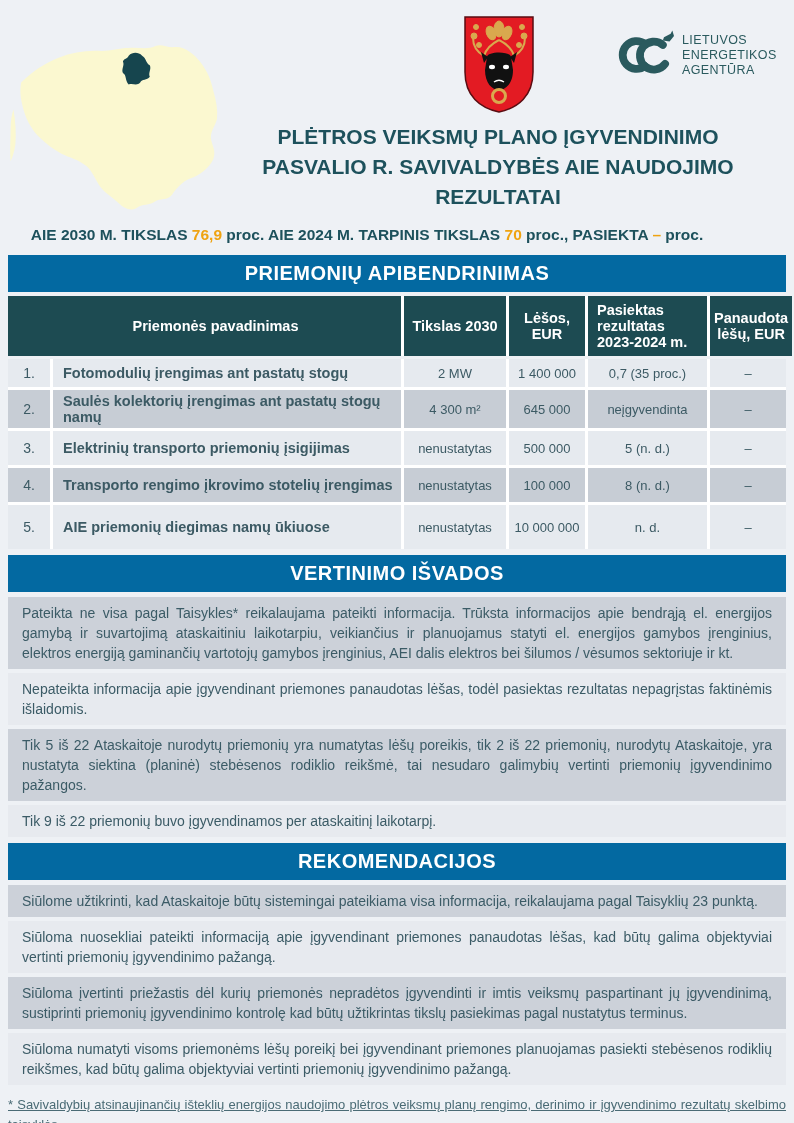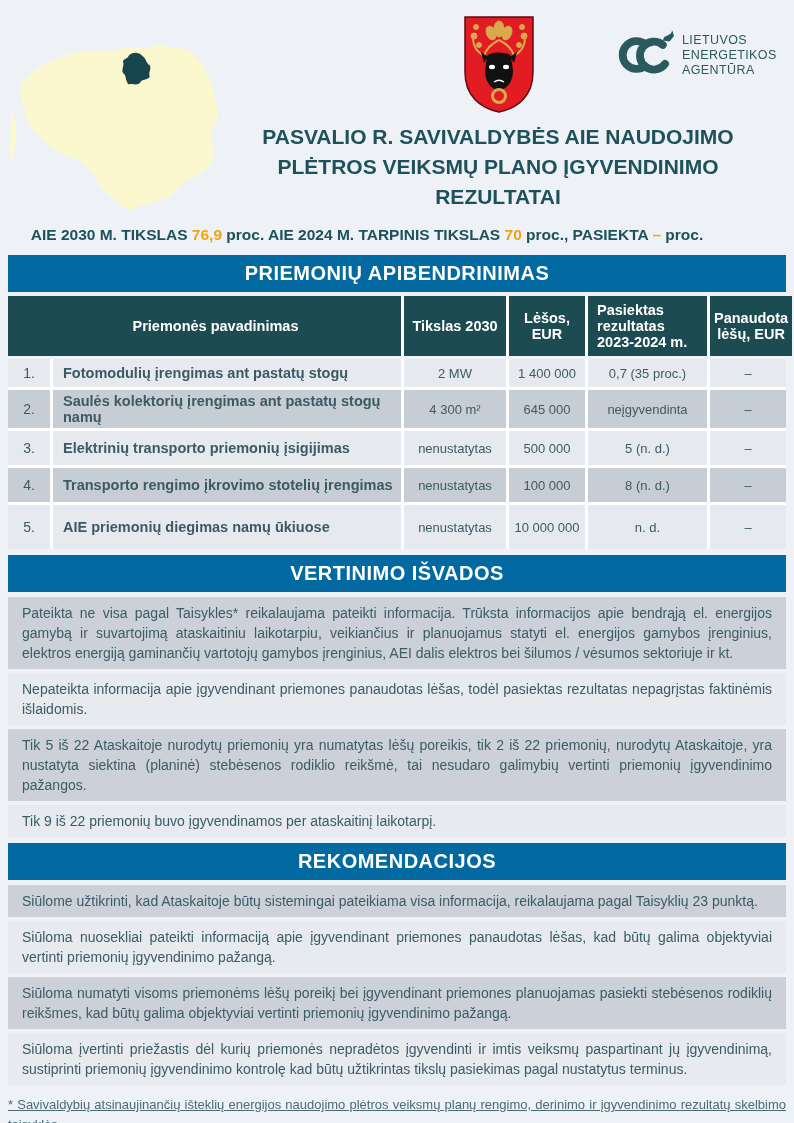--- a/index.html
+++ b/index.html
@@ -95,22 +95,22 @@
       <polygon points="86,14 98,8 101,2 104,12 96,22 84,20" fill="#2a5a5e"></polygon>
     </svg>
     <div class="lea-text">
       <div>LIETUVOS</div>
       <div>ENERGETIKOS</div>
       <div>AGENTŪRA</div>
     </div>
   </div>
 
   <div class="doc-title">
+    <div>PLĖTROS VEIKSMŲ PLANO ĮGYVENDINIMO</div>
     <div>PASVALIO R.  SAVIVALDYBĖS AIE NAUDOJIMO</div>
-    <div>PLĖTROS VEIKSMŲ PLANO ĮGYVENDINIMO</div>
     <div>REZULTATAI</div>
   </div>
 
   <div class="subtitle">
     <span>AIE 2030 M. TIKSLAS </span><span class="accent">76,9</span><span> proc. AIE 2024 M. TARPINIS TIKSLAS </span><span class="accent">70</span><span> proc.,  PASIEKTA </span><span class="accent">–</span><span> proc.</span>
   </div>
 
   <div class="content">
 
     <div class="bar">PRIEMONIŲ APIBENDRINIMAS</div>
@@ -170,19 +170,19 @@
         <div class="para">Pateikta ne visa pagal Taisykles* reikalaujama pateikti informacija. Trūksta informacijos apie bendrąją el. energijos gamybą ir suvartojimą ataskaitiniu laikotarpiu, veikiančius ir planuojamus statyti el. energijos gamybos įrenginius, elektros energiją gaminančių vartotojų gamybos įrenginius, AEI dalis elektros bei šilumos / vėsumos sektoriuje ir kt.</div>
         <div class="para">Nepateikta informacija apie įgyvendinant priemones panaudotas lėšas, todėl pasiektas rezultatas nepagrįstas faktinėmis išlaidomis.</div>
         <div class="para">Tik 5  iš 22 Ataskaitoje nurodytų priemonių yra numatytas lėšų poreikis, tik 2 iš 22 priemonių, nurodytų Ataskaitoje, yra nustatyta siektina (planinė) stebėsenos rodiklio reikšmė, tai nesudaro galimybių vertinti priemonių įgyvendinimo pažangos.</div>
         <div class="para">Tik 9 iš 22 priemonių buvo įgyvendinamos per ataskaitinį laikotarpį.</div>
       </div>
 
     <div class="bar section-gap">REKOMENDACIJOS</div>
     <div class="para-list">
         <div class="para">Siūlome užtikrinti, kad Ataskaitoje būtų sistemingai pateikiama visa informacija, reikalaujama pagal Taisyklių 23 punktą.</div>
         <div class="para">Siūloma nuosekliai pateikti informaciją apie įgyvendinant priemones panaudotas lėšas, kad būtų galima objektyviai vertinti priemonių įgyvendinimo pažangą.</div>
+        <div class="para">Siūloma įvertinti priežastis dėl kurių priemonės nepradėtos įgyvendinti ir imtis veiksmų paspartinant jų įgyvendinimą, sustiprinti priemonių įgyvendinimo kontrolę kad būtų užtikrintas tikslų pasiekimas pagal nustatytus terminus.</div>
         <div class="para">Siūloma numatyti visoms priemonėms lėšų poreikį bei įgyvendinant priemones planuojamas pasiekti stebėsenos rodiklių reikšmes, kad būtų galima objektyviai vertinti priemonių įgyvendinimo pažangą.</div>
-        <div class="para">Siūloma įvertinti priežastis dėl kurių priemonės nepradėtos įgyvendinti ir imtis veiksmų paspartinant jų įgyvendinimą, sustiprinti priemonių įgyvendinimo kontrolę kad būtų užtikrintas tikslų pasiekimas pagal nustatytus terminus.</div>
       </div>
 
     <div class="footnote">* Savivaldybių atsinaujinančių išteklių energijos naudojimo plėtros veiksmų planų rengimo, derinimo ir įgyvendinimo rezultatų skelbimo taisyklės.</div>
   </div>
 </div>
 
 </body></html>

